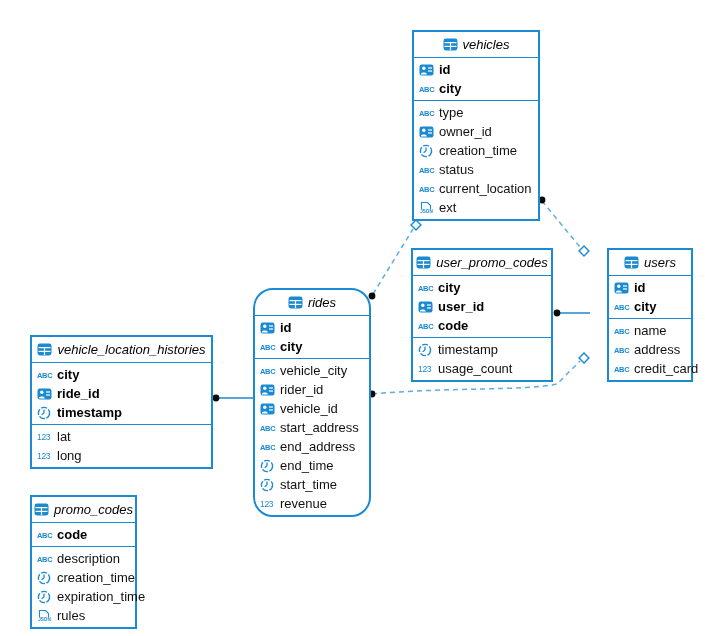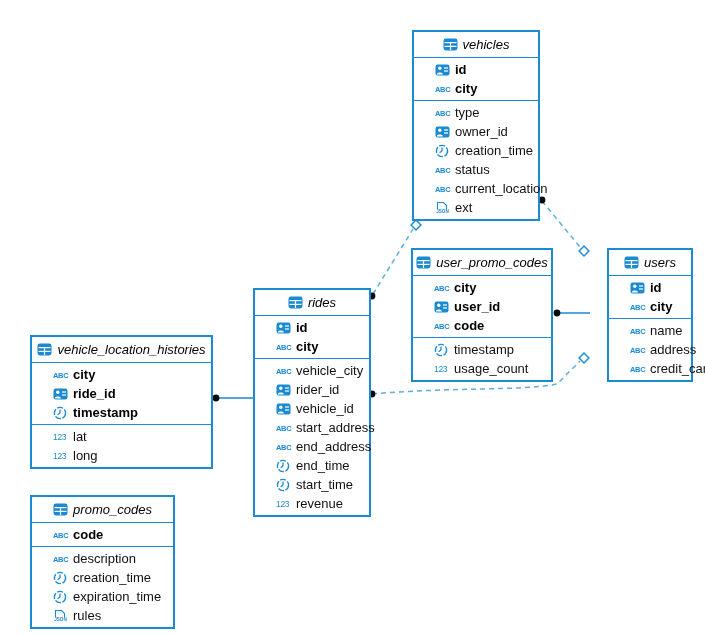--- a/index.html
+++ b/index.html
@@ -3,21 +3,21 @@
 <meta charset="utf-8">
 <style>
   html,body{margin:0;padding:0;background:#ffffff;}
   #stage{position:relative;width:705px;height:636px;background:#ffffff;overflow:hidden;
          font-family:"Liberation Sans",sans-serif;}
   #connectors{position:absolute;left:0;top:0;width:705px;height:636px;pointer-events:none;}
   .tbl{position:absolute;background:#ffffff;border:2px solid var(--accent);box-sizing:border-box;
        z-index:2;}
   .tbl-header{height:25px;display:flex;align-items:center;justify-content:center;gap:5px;
       border-bottom:1.5px solid var(--accent);font-size:13px;color:#000;}
-  .tbl-section{padding:2px 16px;}
+  .tbl-section{padding:2px 0;}
   .tbl-section.flds{border-top:1.5px solid var(--accent);}
   .row{height:19px;display:flex;align-items:center;padding-left:5px;font-size:13px;color:#111;
        white-space:nowrap;}
   .row.pk{font-weight:700;color:#000;}
   .icn{width:20px;flex:0 0 20px;display:inline-flex;align-items:center;justify-content:flex-start;text-align:right;}
   .tbl-title{line-height:1;font-style:italic;}
 </style>
 </head>
 <body>
 
@@ -247,21 +247,21 @@
         <div class="row">
           <span class="icn">
             <svg width="19" height="10" viewBox="0 0 19 10">
               <text x="0" y="8" font-family="Liberation Sans,sans-serif" font-size="7.5" font-weight="700" letter-spacing="-0.3" fill="#1a8ad2">ABC</text>
             </svg>
           </span>
           <span>credit_card</span>
         </div>
       </div>
     </div>
-    <div class="tbl" style="left: 253px; top: 288px; width: 118px;">
+    <div class="tbl" style="left: 253px; top: 288px; width: 118px; border-radius: 20px;">
       <div class="tbl-header">
         <span class="hicn" style="display: inline-flex;">
           <svg width="15" height="13" viewBox="0 0 15 13">
             <rect x="0.5" y="0.5" width="14" height="12" rx="2.4" fill="#1a8ad2"></rect>
             <line x1="1.5" y1="4.6" x2="13.5" y2="4.6" stroke="#fff" stroke-width="1.2"></line>
             <line x1="1.5" y1="8.4" x2="13.5" y2="8.4" stroke="#fff" stroke-width="1.2"></line>
             <line x1="7.5" y1="4.6" x2="7.5" y2="12" stroke="#fff" stroke-width="1.2"></line>
           </svg>
         </span>
         <span class="tbl-title">rides</span>
@@ -423,21 +423,21 @@
         <div class="row">
           <span class="icn">
             <svg width="17" height="11" viewBox="0 0 17 11">
               <text x="0" y="9" font-family="Liberation Sans,sans-serif" font-size="8.5" font-weight="400" letter-spacing="-0.3" fill="#1a8ad2">123</text>
             </svg>
           </span>
           <span>long</span>
         </div>
       </div>
     </div>
-    <div class="tbl" style="left: 30px; top: 495px; width: 145px;">
+    <div class="tbl" style="left: 30px; top: 495px; width: 107px;">
       <div class="tbl-header">
         <span class="hicn" style="display: inline-flex;">
           <svg width="15" height="13" viewBox="0 0 15 13">
             <rect x="0.5" y="0.5" width="14" height="12" rx="2.4" fill="#1a8ad2"></rect>
             <line x1="1.5" y1="4.6" x2="13.5" y2="4.6" stroke="#fff" stroke-width="1.2"></line>
             <line x1="1.5" y1="8.4" x2="13.5" y2="8.4" stroke="#fff" stroke-width="1.2"></line>
             <line x1="7.5" y1="4.6" x2="7.5" y2="12" stroke="#fff" stroke-width="1.2"></line>
           </svg>
         </span>
         <span class="tbl-title">promo_codes</span>

